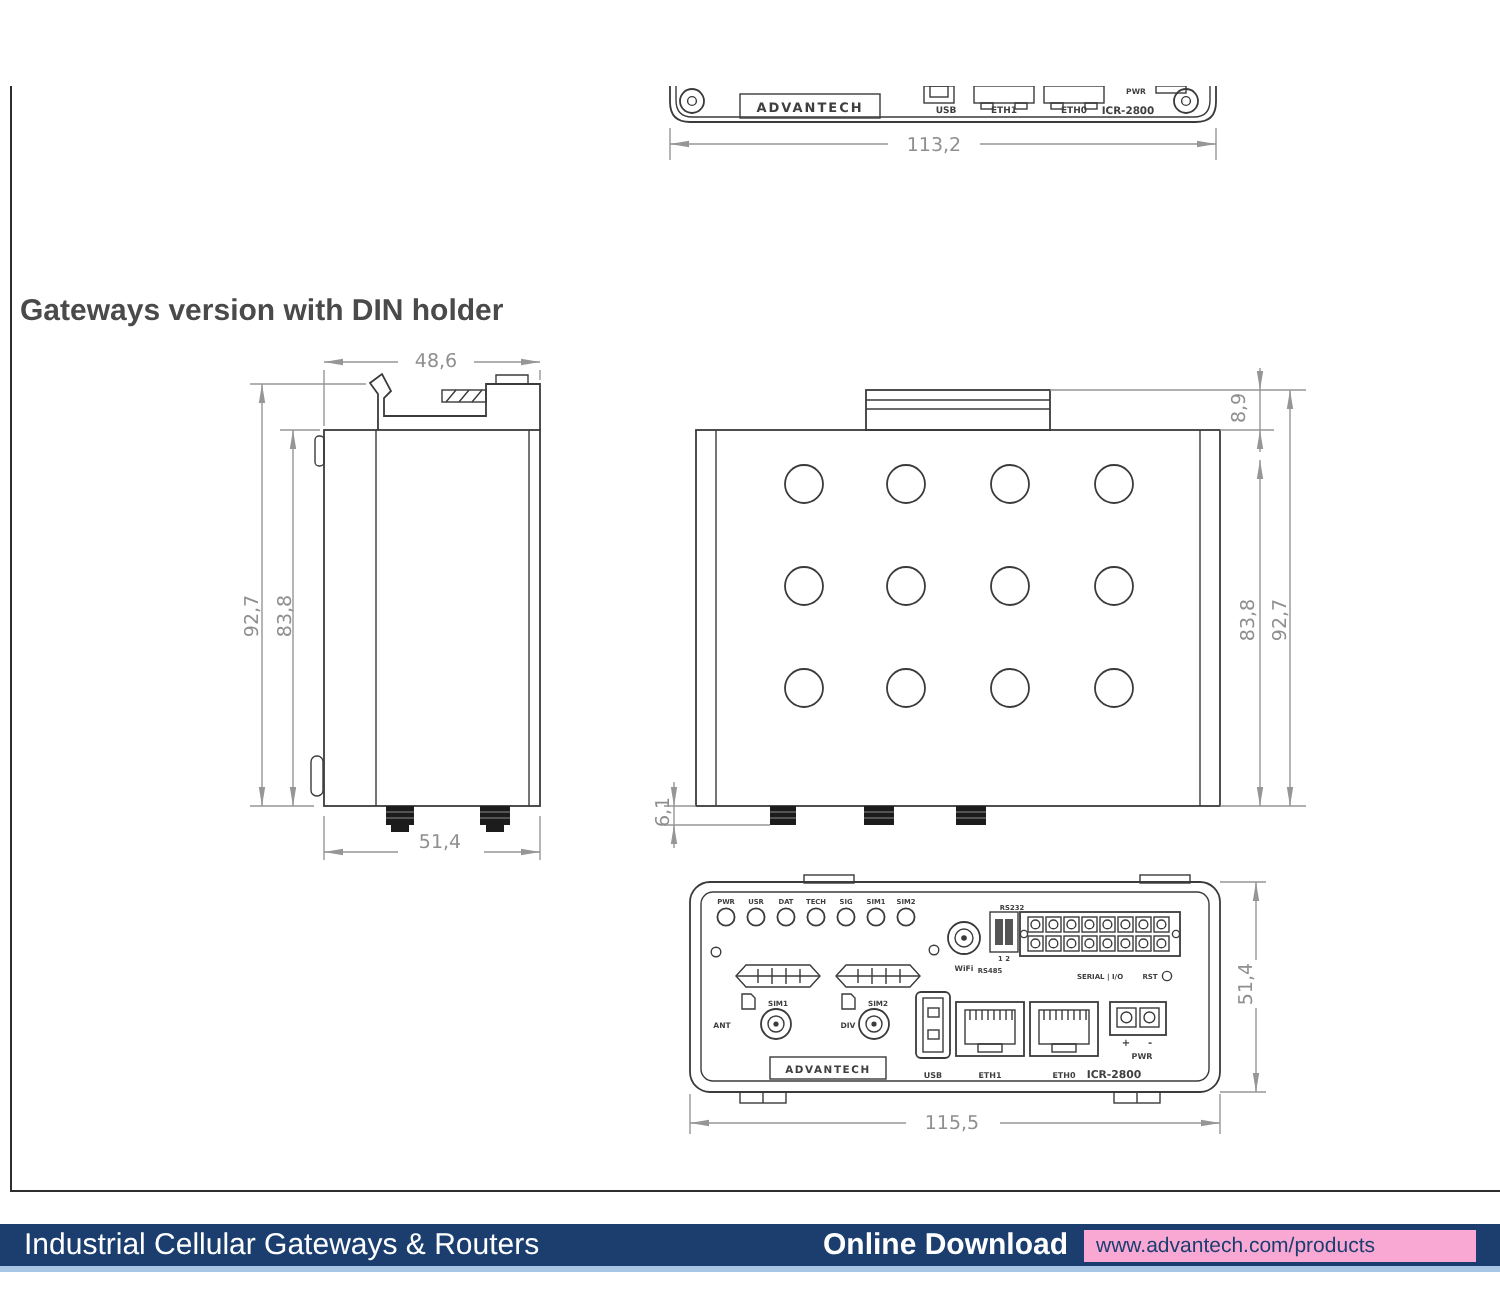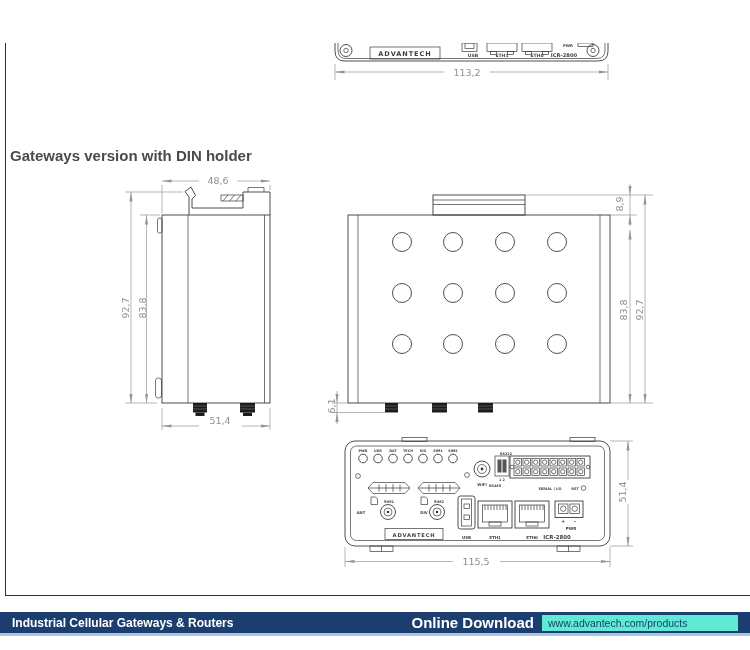--- a/index.html
+++ b/index.html
@@ -17,24 +17,24 @@
   .ln{stroke:#3b3b3b;stroke-width:0.9;fill:none;}
   .ln2{stroke:#3b3b3b;stroke-width:0.7;fill:none;}
   .blk{fill:#1c1c1c;stroke:none;}
   .thread{stroke:#8a8a8a;stroke-width:0.5;}
   .dln{stroke:#969696;stroke-width:0.7;fill:none;}
   .dim{fill:#8f8f8f;font-size:9.5px;}
   .lb{fill:#3f3f3f;font-weight:bold;}
   .footer-bar{position:absolute;left:0;top:569px;width:750px;height:21px;background:#1b3e6f;
               display:flex;align-items:center;justify-content:space-between;box-sizing:border-box;
               padding:0 12px;}
-  .footer-left{color:#fff;font-size:12px;font-weight:bold;}
+  .footer-left{color:#fff;font-size:15px;font-weight:normal;}
   .footer-right{display:flex;align-items:center;}
   .footer-dl{color:#fff;font-size:15px;font-weight:bold;}
-  .url-box{background:#5eead4;color:#1b3e6f;font-size:10.5px;width:190px;height:16px;line-height:16px;
+  .url-box{background:#f9a8d4;color:#1b3e6f;font-size:10.5px;width:190px;height:16px;line-height:16px;
            padding-left:6px;margin-left:8px;}
   .footer-accent{position:absolute;left:0;top:590px;width:750px;height:3px;background:#a9c7e5;}
 </style>
 </head>
 <body>
 
 <div class="page">
 
   <div class="border-left"></div>
   <div class="border-bottom"></div>

